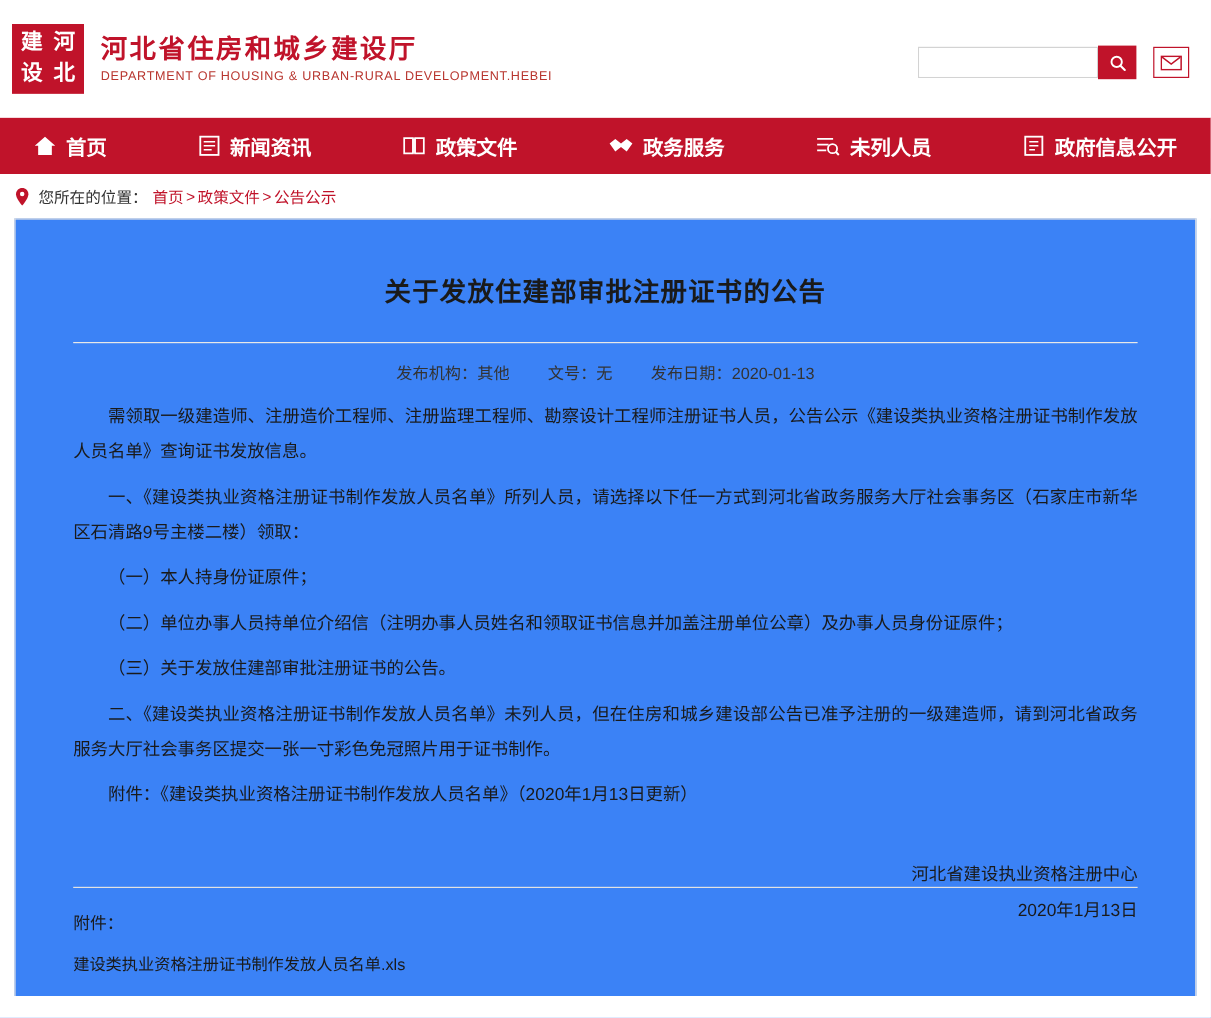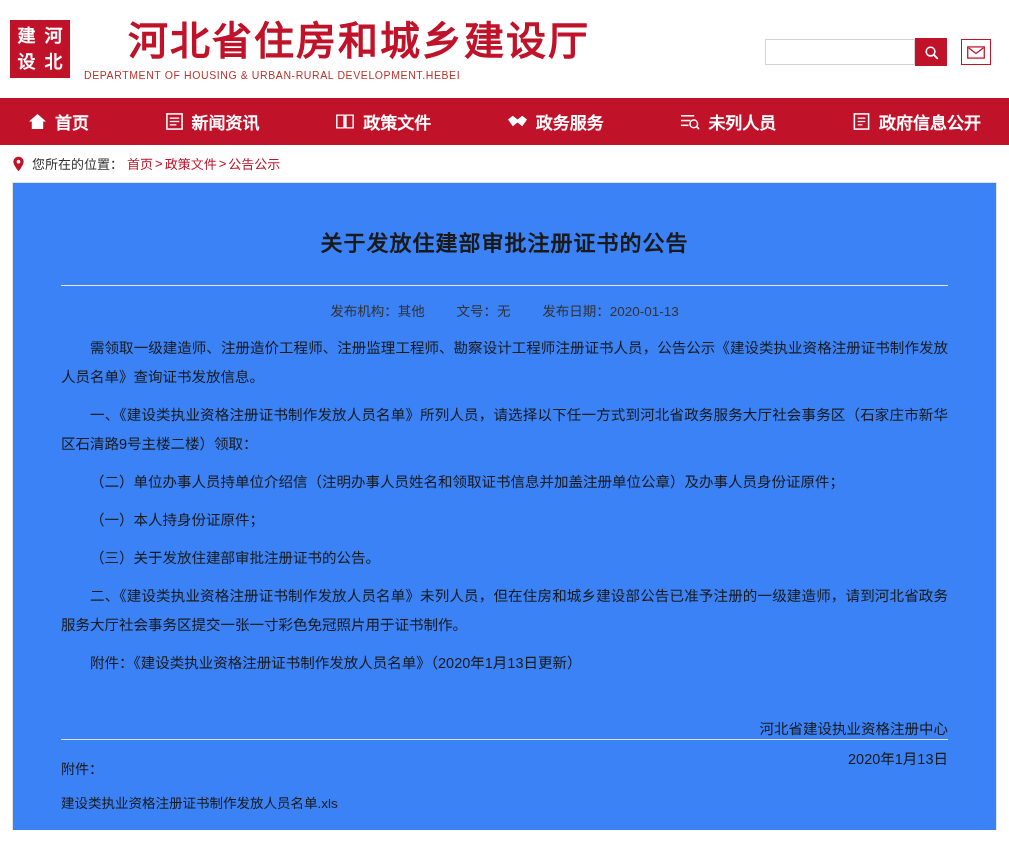--- a/index.html
+++ b/index.html
@@ -33,25 +33,24 @@
     flex: none;
   }
   .seal span {
     width: 50%; text-align: center;
     font-size: 18px; font-weight: bold;
     padding: 2px 0;
   }
   .titles { display: flex; flex-direction: column; justify-content: center; }
   .org-cn {
     color: #c0132a;
-    font-size: 40px;
+    font-size: 22px;
     font-weight: bold;
     letter-spacing: 2px;
     line-height: 1.15;
-    margin-left: 44px;
   }
   .org-en {
     color: #b8362f;
     font-size: 10.5px;
     letter-spacing: 0.6px;
     margin-top: 5px;
   }
   .header-right {
     position: absolute;
     right: 18px; top: 38px;
@@ -301,22 +300,22 @@
 
   <div class="meta-line">
     <span>发布机构：其他</span>
     <span>文号：无</span>
     <span>发布日期：2020-01-13</span>
   </div>
 
   <div class="body-text">
     <p>需领取一级建造师、注册造价工程师、注册监理工程师、勘察设计工程师注册证书人员，公告公示《建设类执业资格注册证书制作发放人员名单》查询证书发放信息。</p>
     <p>一、《建设类执业资格注册证书制作发放人员名单》所列人员，请选择以下任一方式到河北省政务服务大厅社会事务区（石家庄市新华区石清路9号主楼二楼）领取：</p>
+    <p>（一）本人持身份证原件；</p>
     <p>（二）单位办事人员持单位介绍信（注明办事人员姓名和领取证书信息并加盖注册单位公章）及办事人员身份证原件；</p>
-    <p>（一）本人持身份证原件；</p>
     <p>（三）关于发放住建部审批注册证书的公告。</p>
     <p>二、《建设类执业资格注册证书制作发放人员名单》未列人员，但在住房和城乡建设部公告已准予注册的一级建造师，请到河北省政务服务大厅社会事务区提交一张一寸彩色免冠照片用于证书制作。</p>
     <p>附件：《建设类执业资格注册证书制作发放人员名单》（2020年1月13日更新）</p>
   </div>
 
   <div class="sign">
     <div>河北省建设执业资格注册中心</div>
     <div>2020年1月13日</div>
   </div>
 

